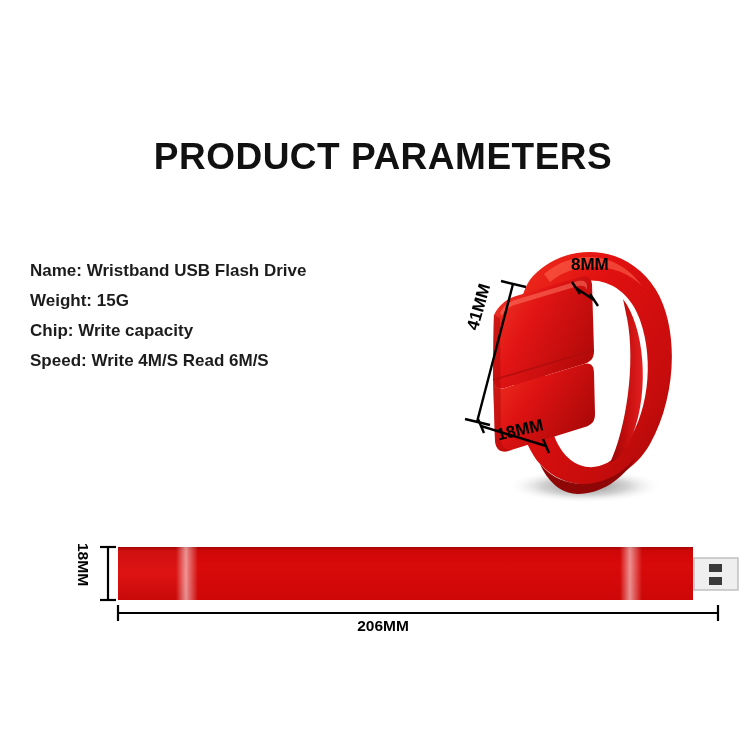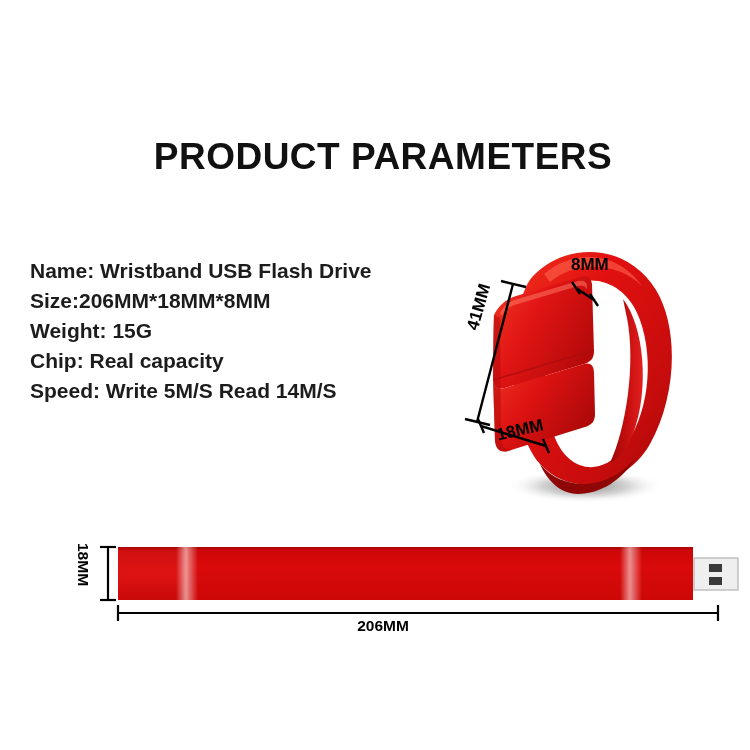--- a/index.html
+++ b/index.html
@@ -34,21 +34,21 @@
 
   
   #spec-list {
     position: absolute;
     left: 22px;
     top: 256px;
     width: 420px;
   }
   .spec-line {
     font-family: "Liberation Sans", sans-serif;
-    font-size: 21px;
+    font-size: 17px;
     font-weight: bold;
     color: #1c1c1c;
     line-height: 30px;
     white-space: nowrap;
   }
 
   
   #ring-photo {
     position: absolute;
     left: 452px;
@@ -123,24 +123,23 @@
 </style>
 </head>
 <body>
 
 <div id="page">
 
   <div id="title">PRODUCT PARAMETERS</div>
 
   <div id="spec-list">
     <div class="spec-line">Name: Wristband USB Flash Drive</div>
-    <div class="spec-line">Size:206MM*18MM*8MM</div>
     <div class="spec-line">Weight: 15G</div>
-    <div class="spec-line">Chip: Real capacity</div>
-    <div class="spec-line">Speed: Write 5M/S  Read 14M/S</div>
+    <div class="spec-line">Chip: Write capacity</div>
+    <div class="spec-line">Speed: Write 4M/S  Read 6M/S</div>
   </div>
 
   <div id="ring-photo">
     <svg viewBox="0 0 235 295" xmlns="http://www.w3.org/2000/svg">
       <defs>
         <linearGradient id="gOuter" x1="0" y1="0" x2="1" y2="1">
           <stop offset="0%" stop-color="#f0301e"></stop>
           <stop offset="35%" stop-color="#e01010"></stop>
           <stop offset="75%" stop-color="#c60c0c"></stop>
           <stop offset="100%" stop-color="#a50808"></stop>

